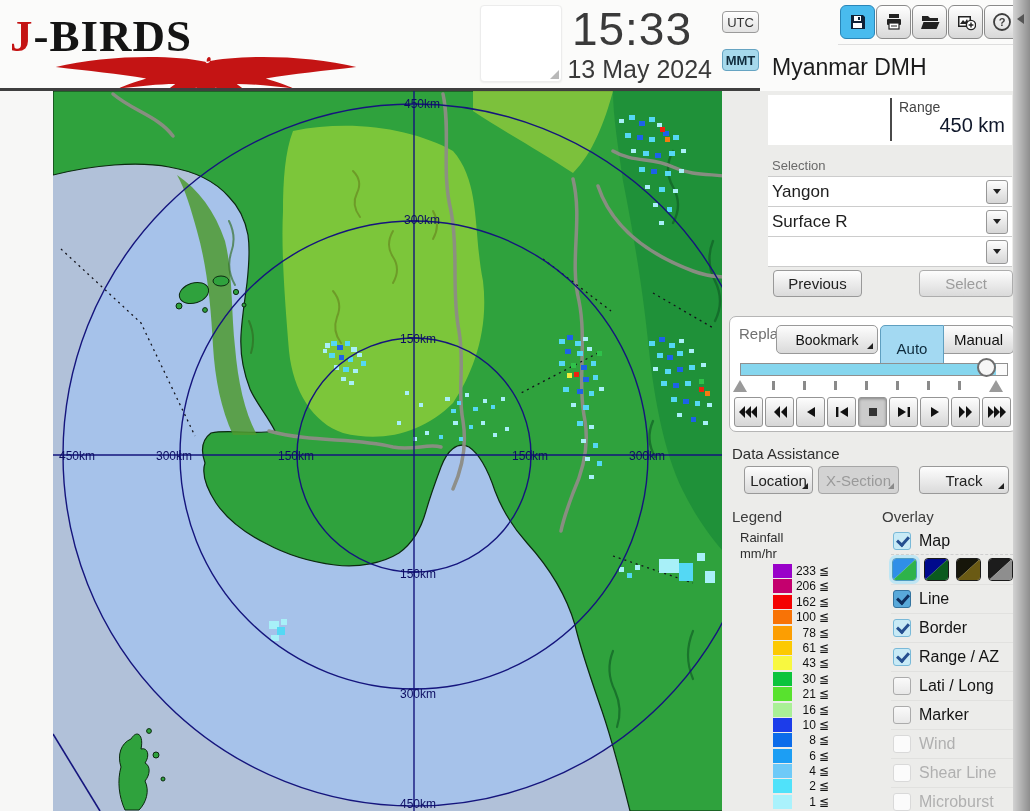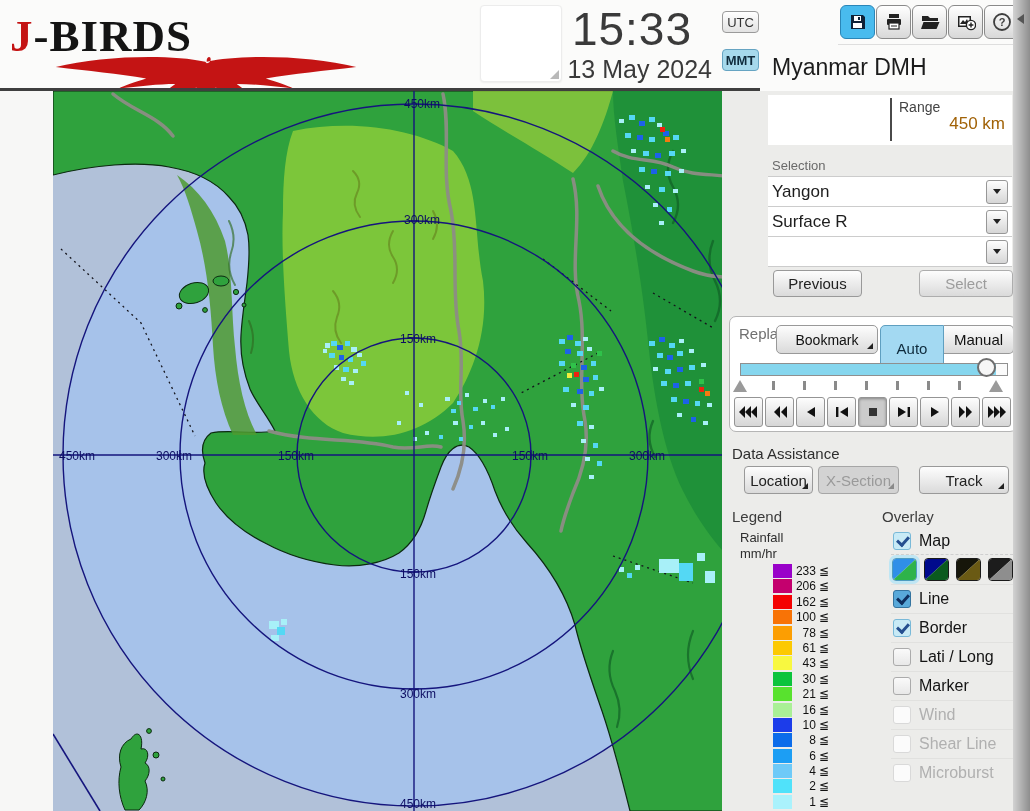--- a/index.html
+++ b/index.html
@@ -46,21 +46,21 @@
   #zoom-handle { position:absolute; left:3px; top:152px; width:31px; height:17px; background:linear-gradient(#fcfcfc,#cfcfcf); border:1px solid #8d8d8d; border-radius:3px; }
   #zoom-handle .ridge { position:absolute; left:3px; width:23px; height:2px; background:#a8a8a8; }
 
   
   #panel-bg { position:absolute; left:722px; top:91px; width:291px; height:720px; background:#ececea; }
   #station-name { position:absolute; left:772px; top:54px; font-size:23px; color:#1c1c1c; }
 
   #range-box { position:absolute; left:768px; top:95px; width:244px; height:50px; background:#ffffff; }
   #range-divider { position:absolute; left:122px; top:3px; width:2px; height:43px; background:#4a4a4a; }
   #range-label { position:absolute; left:131px; top:4px; font-size:14px; color:#444; }
-  #range-value { position:absolute; right:7px; top:19px; font-size:17px; color:#a16207;margin-left:16px; }
+  #range-value { position:absolute; right:7px; top:19px; font-size:20px; color:#0f172a;margin-left:16px; }
 
   #selection-label { position:absolute; left:772px; top:158px; font-size:13px; color:#6a6a6a; }
   #dropdowns { position:absolute; left:768px; top:176px; width:244px; border-top:1px solid #cccccc; }
   .dd-row { height:30px; background:#ffffff; border-bottom:1px solid #cccccc; display:flex; align-items:center; }
   .dd-value { flex:1; padding-left:4px; font-size:17px; color:#1d1d1d; }
   .dd-btn { width:22px; height:24px; margin-right:4px; background:linear-gradient(#fdfdfd,#d6d6d6); border:1px solid #979797; border-radius:3px; display:flex; align-items:center; justify-content:center; cursor:pointer; }
   .caret-down { width:0; height:0; border-left:4px solid transparent; border-right:4px solid transparent; border-top:5px solid #222; }
 
   .btn { border:1px solid #999; border-radius:4px; background:linear-gradient(#fdfdfd,#dadada); font-size:15px; color:#222; display:flex; align-items:center; justify-content:center; cursor:pointer; position:absolute; }
   #previous-btn { left:773px; top:270px; width:89px; height:27px; }
@@ -723,20 +723,24 @@
     </div>
     <div class="ov-row">
         <span class="cb checked strong"></span>
         <span class="ov-text">Line</span>
       </div>
     <div class="ov-row">
         <span class="cb checked"></span>
         <span class="ov-text">Border</span>
       </div>
     <div class="ov-row">
+        <span class="cb checked"></span>
+        <span class="ov-text">Range / AZ</span>
+      </div>
+    <div class="ov-row">
         <span class="cb unchecked"></span>
         <span class="ov-text">Lati / Long</span>
       </div>
     <div class="ov-row">
         <span class="cb unchecked"></span>
         <span class="ov-text">Marker</span>
       </div>
     <div class="ov-row disabled">
         <span class="cb disabled"></span>
         <span class="ov-text">Wind</span>

